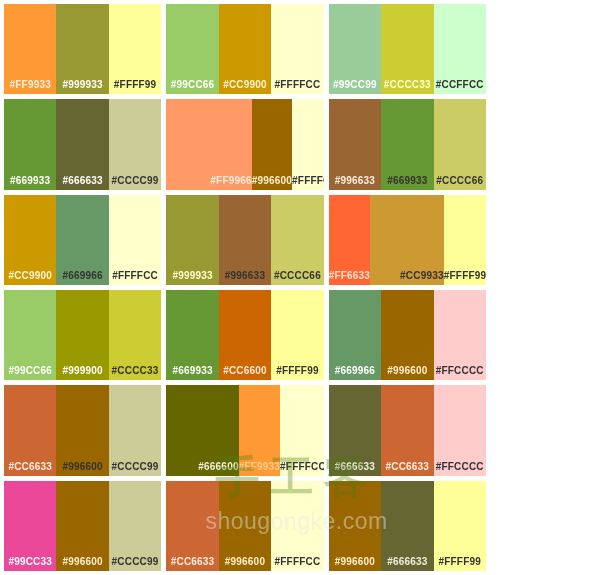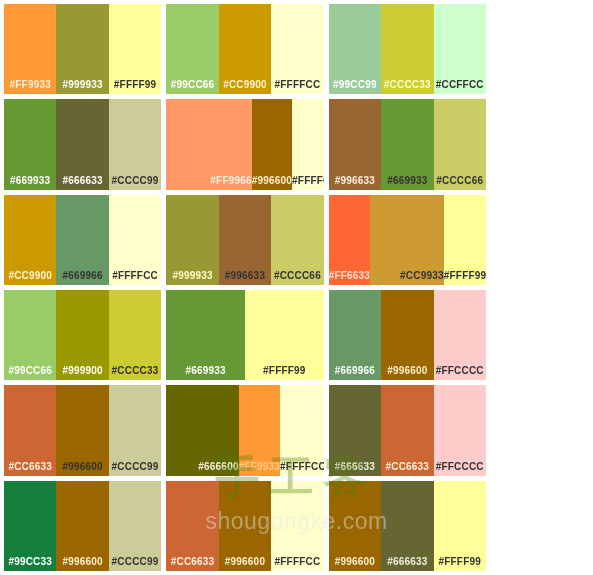--- a/index.html
+++ b/index.html
@@ -203,20 +203,23 @@
         <span class="swatch-label" style="color: rgb(255, 255, 255);">#999900</span>
       </div>
       <div class="swatch" style="background: rgb(204, 204, 51);">
         <span class="swatch-label" style="color: rgb(51, 51, 51);">#CCCC33</span>
       </div>
     </div>
     <div class="palette-group">
       <div class="swatch" style="background: rgb(102, 153, 51);">
         <span class="swatch-label" style="color: rgb(255, 255, 255);">#669933</span>
       </div>
+      <div class="swatch" style="background: rgb(204, 102, 0);">
+        <span class="swatch-label" style="color: rgb(255, 232, 216);">#CC6600</span>
+      </div>
       <div class="swatch" style="background: rgb(255, 255, 153);">
         <span class="swatch-label" style="color: rgb(51, 51, 51);">#FFFF99</span>
       </div>
     </div>
     <div class="palette-group">
       <div class="swatch" style="background: rgb(102, 153, 102);">
         <span class="swatch-label" style="color: rgb(255, 255, 255);">#669966</span>
       </div>
       <div class="swatch" style="background: rgb(153, 102, 0);">
         <span class="swatch-label" style="color: rgb(255, 238, 204);">#996600</span>
@@ -252,21 +255,21 @@
         <span class="swatch-label" style="color: rgb(238, 238, 221);">#666633</span>
       </div>
       <div class="swatch" style="background: rgb(204, 102, 51);">
         <span class="swatch-label" style="color: rgb(255, 238, 221);">#CC6633</span>
       </div>
       <div class="swatch" style="background: rgb(255, 204, 204);">
         <span class="swatch-label" style="color: rgb(51, 51, 51);">#FFCCCC</span>
       </div>
     </div>
     <div class="palette-group">
-      <div class="swatch" style="background: #15803d;">
+      <div class="swatch" style="background: #ec4899;">
         <span class="swatch-label" style="color: rgb(255, 255, 255);">#99CC33</span>
       </div>
       <div class="swatch" style="background: rgb(153, 102, 0);">
         <span class="swatch-label" style="color: rgb(255, 238, 204);">#996600</span>
       </div>
       <div class="swatch" style="background: rgb(204, 204, 153);">
         <span class="swatch-label" style="color: rgb(51, 51, 51);">#CCCC99</span>
       </div>
     </div>
     <div class="palette-group">

